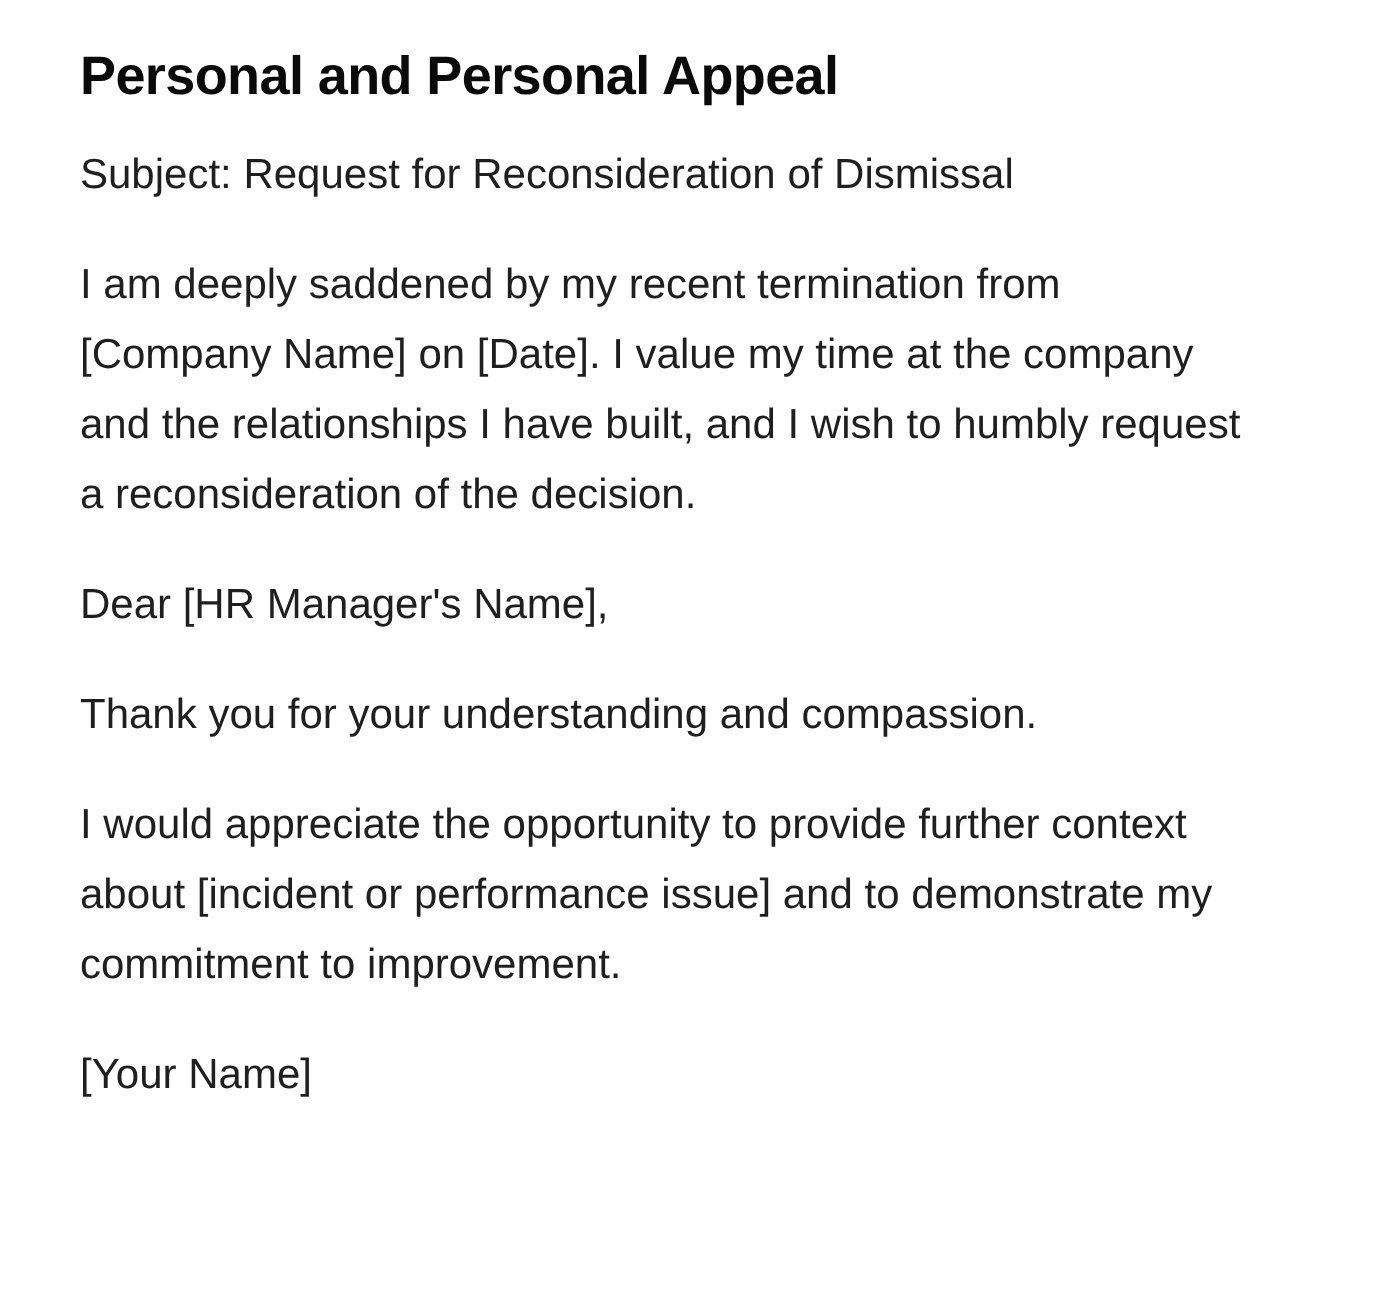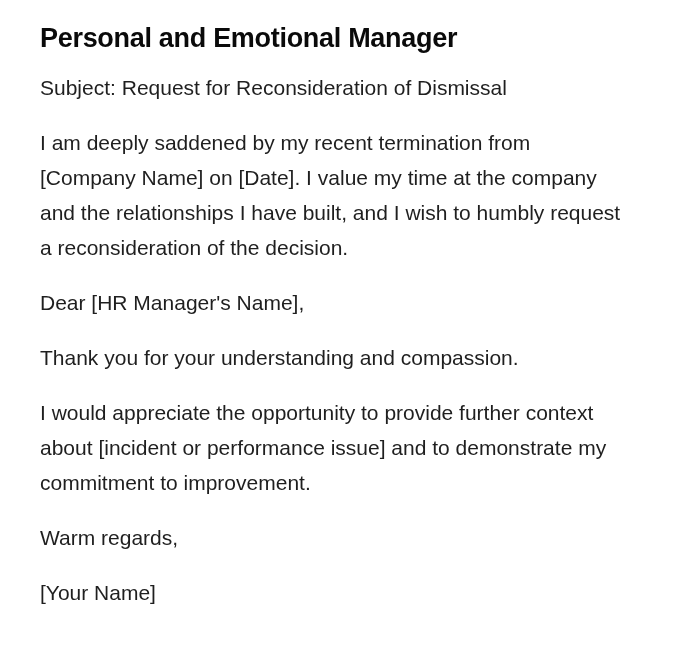--- a/index.html
+++ b/index.html
@@ -34,33 +34,32 @@
     font-size: 21px;
     line-height: 35px;
     font-weight: 400;
     white-space: pre-line; 
   }
 </style>
 </head>
 <body>
 
 <main class="doc">
-  <h1>Personal and Emotional Manager</h1>
+  <h1>Personal and Personal Appeal</h1>
 
   <p>Subject: Request for Reconsideration of Dismissal</p>
 
   <p>I am deeply saddened by my recent termination from
 [Company Name] on [Date]. I value my time at the company
 and the relationships I have built, and I wish to humbly request
 a reconsideration of the decision.</p>
 
   <p>Dear [HR Manager's Name],</p>
 
   <p>Thank you for your understanding and compassion.</p>
 
   <p>I would appreciate the opportunity to provide further context
 about [incident or performance issue] and to demonstrate my
 commitment to improvement.</p>
 
-  <p>Warm regards,</p>
 
   <p>[Your Name]</p>
 </main>
 
 </body></html>

